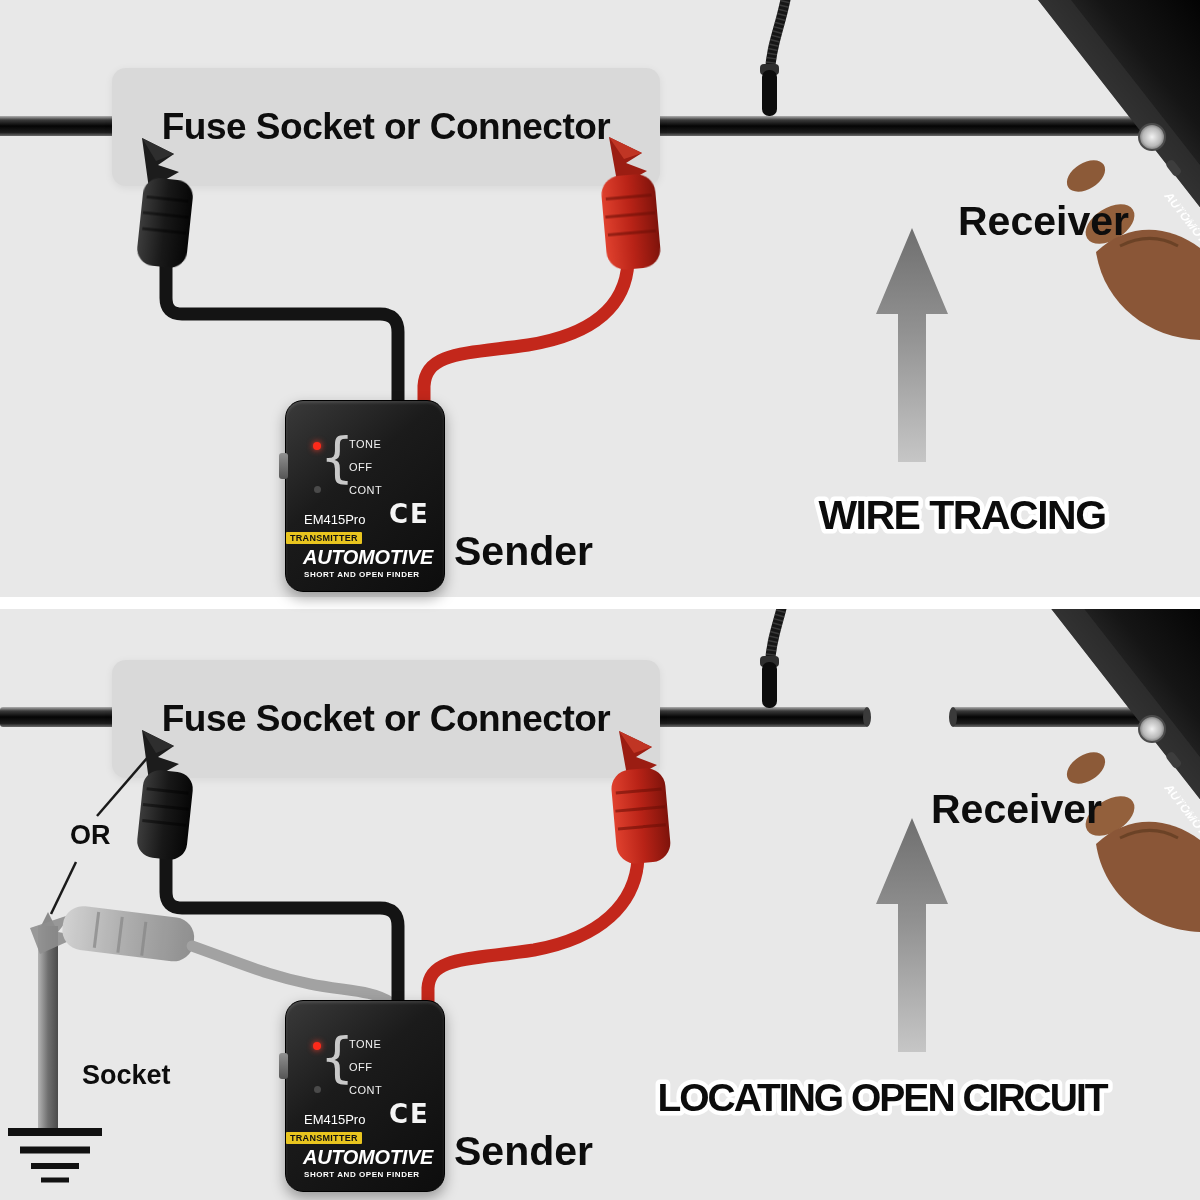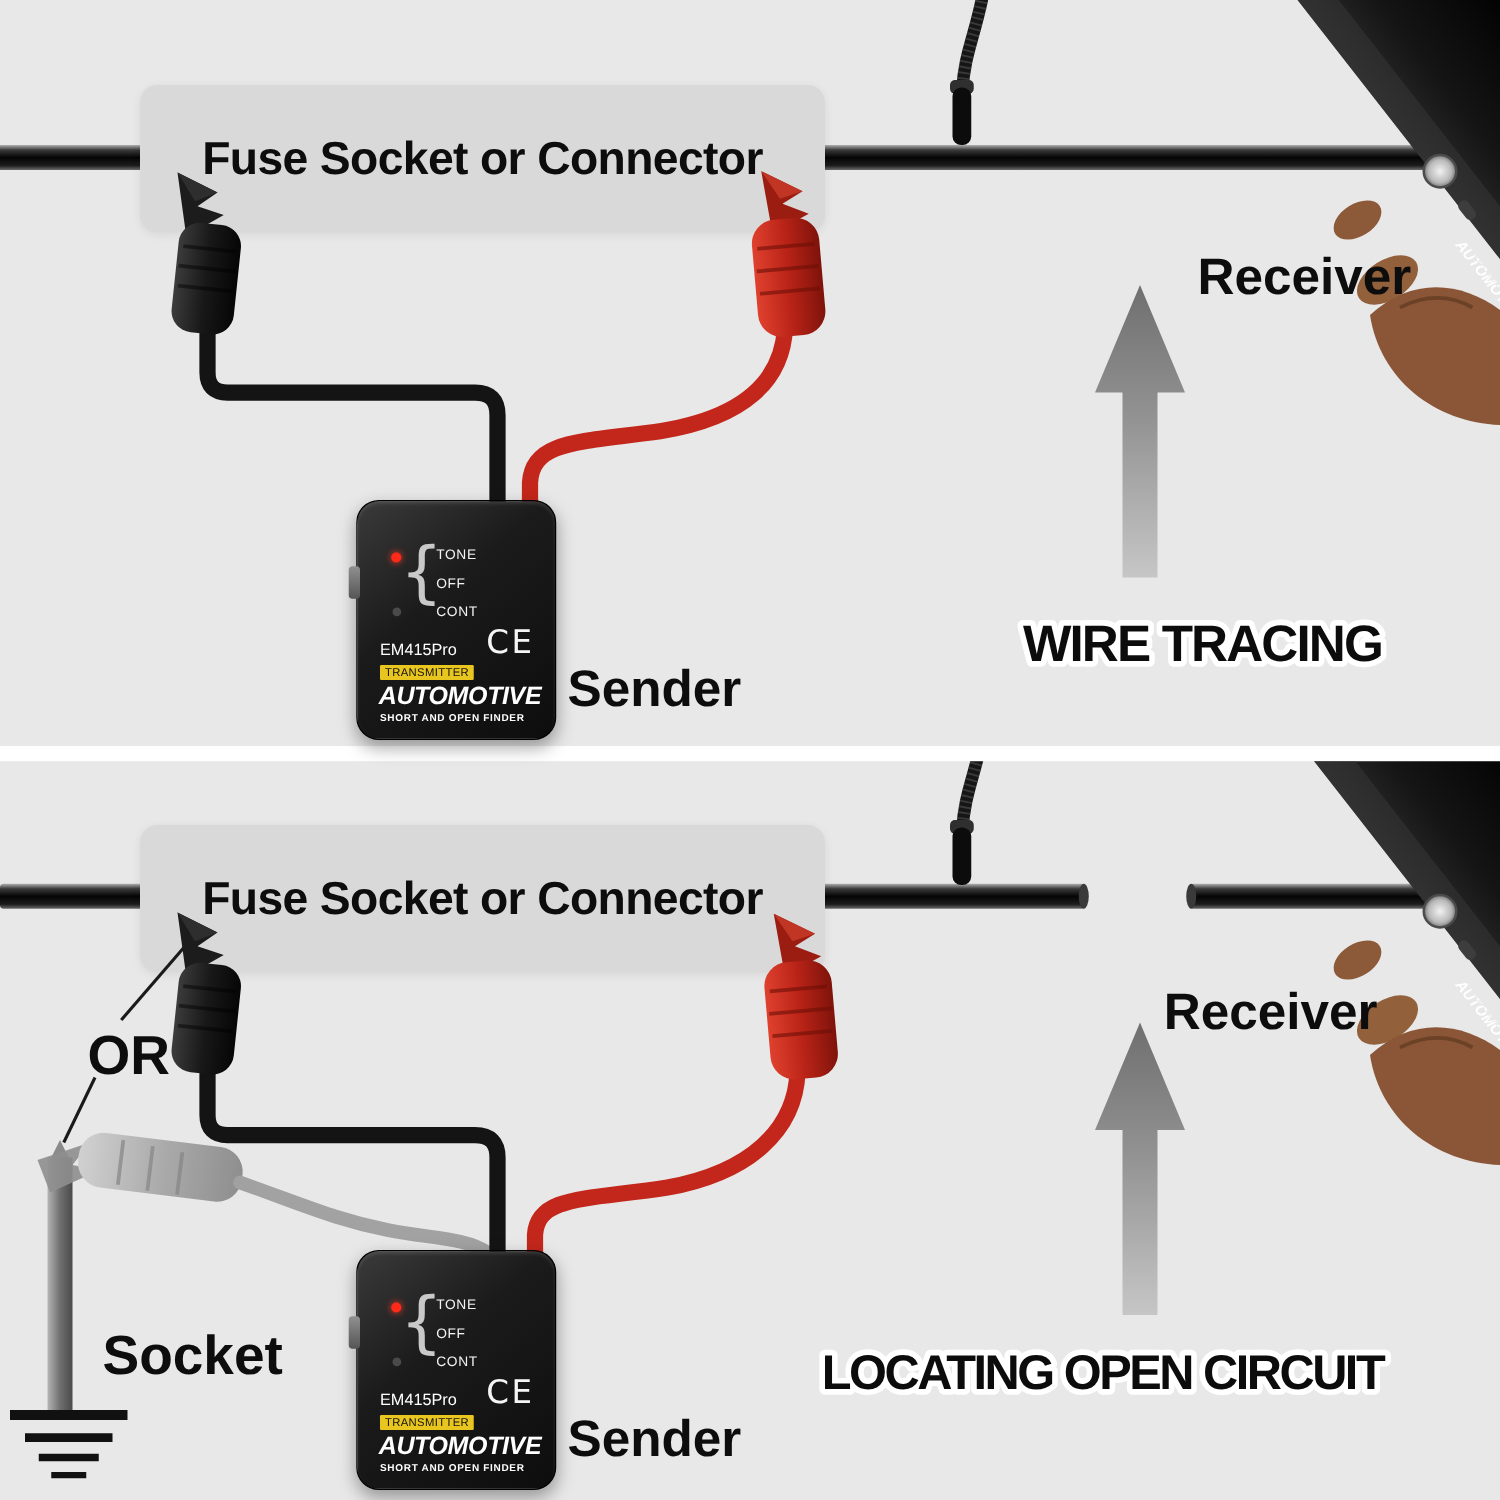--- a/index.html
+++ b/index.html
@@ -8,36 +8,36 @@
   #stage { position:relative; width:1200px; height:1200px; overflow:hidden; background:#fff;padding-left:36px; }
   .panel { position:absolute; left:0; width:1200px; background:#e8e8e8; }
   .divider { position:absolute; left:0; width:1200px; background:#ffffff; }
   svg.layer { position:absolute; left:0; top:0; width:1200px; height:1200px; }
   .fusebox { position:absolute; width:548px; height:118px; background:#d9d9d9; border-radius:14px;
              display:flex; align-items:center; justify-content:center;
              box-shadow:0 2px 8px rgba(0,0,0,0.07); }
   .fusebox span { font-size:37px; font-weight:700; color:#0d0d0d; letter-spacing:-0.5px; }
   .lbl { position:absolute; font-weight:700; color:#0d0d0d; white-space:nowrap; }
   .lbl-36 { font-size:41px; }
-  .lbl-34 { font-size:44px; }
+  .lbl-34 { font-size:27px; }
 
   
   .device { position:absolute; width:160px; height:192px;
             background:linear-gradient(140deg,#3a3a3a 0%,#1b1b1b 40%,#0d0d0d 100%);
             border-radius:18px; border:1px solid #000;
             box-shadow: inset 0 2px 3px rgba(255,255,255,0.12), 0 6px 14px rgba(0,0,0,0.35); }
   .device > div { position:absolute; }
   .dev-sidebtn { left:-7px; top:52px; width:9px; height:26px; background:linear-gradient(#909090,#555); border-radius:3px; }
   .led-red { left:27px; top:41px; width:8px; height:8px; border-radius:50%; background:#ff2a1a; box-shadow:0 0 6px #ff3b2a; }
   .led-off { left:28px; top:85px; width:7px; height:7px; border-radius:50%; background:#4a4a4a; }
   .brace { left:34px; top:26px; font-size:54px; line-height:62px; color:#c9c9c9; font-family:"DejaVu Sans",sans-serif; }
   .swl { left:63px; font-size:11px; font-weight:400; color:#f2f2f2; letter-spacing:0.5px; }
   .model { left:18px; top:111px; font-size:13px; font-weight:400; color:#ffffff; }
-  .ce { left:103px; top:98px; font-size:26px; font-weight:400; color:#f5f5f5; letter-spacing:2px; font-family:"DejaVu Sans",sans-serif; }
-  .badge { left:18px; top:131px; font-size:9px; font-weight:400; color:#111; background:#e9c51f; padding:1px 4px; border-radius:1px; letter-spacing:0.3px; }
+  .ce { left:103px; top:98px; font-size:26px; font-weight:700; color:#f5f5f5; letter-spacing:2px; font-family:"DejaVu Sans",sans-serif; }
+  .badge { left:0; top:131px; font-size:9px; font-weight:700; color:#111; background:#e9c51f; padding:1px 4px; border-radius:1px; letter-spacing:0.3px; }
   .brand { left:17px; top:145px; font-size:20px; font-weight:800; font-style:italic; color:#ffffff; letter-spacing:-0.3px; }
   .sub { left:18px; top:169px; font-size:8px; font-weight:700; color:#ffffff; letter-spacing:0.55px; }
 
   
   .cap  { font-family:"Liberation Sans",sans-serif; font-weight:700; font-size:41px; letter-spacing:-1.5px;
           fill:#0c0c0c; stroke:#ffffff; stroke-width:9; paint-order:stroke; stroke-linejoin:round; }
   .cap2 { font-family:"Liberation Sans",sans-serif; font-weight:700; font-size:39px; letter-spacing:-2px;
           fill:#0c0c0c; stroke:#ffffff; stroke-width:9; paint-order:stroke; stroke-linejoin:round; }
   .rcv-t1 { font-family:"Liberation Sans",sans-serif; font-size:12px; font-style:italic; font-weight:700; fill:#ffffff; }
   .rcv-t2 { font-family:"Liberation Sans",sans-serif; font-size:5.5px; font-weight:700; fill:#e8e8e8; }

